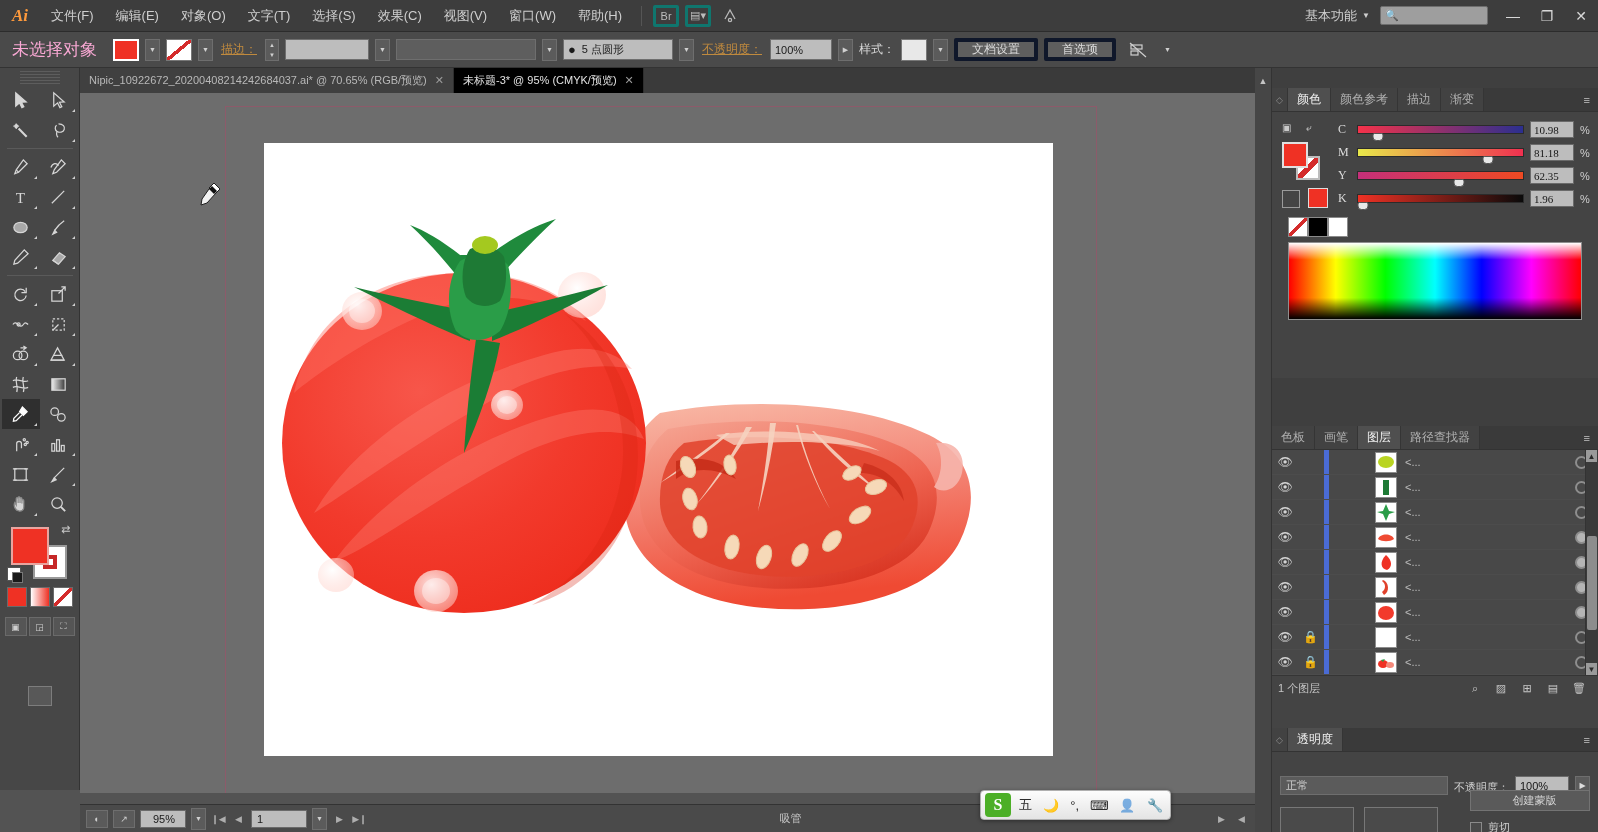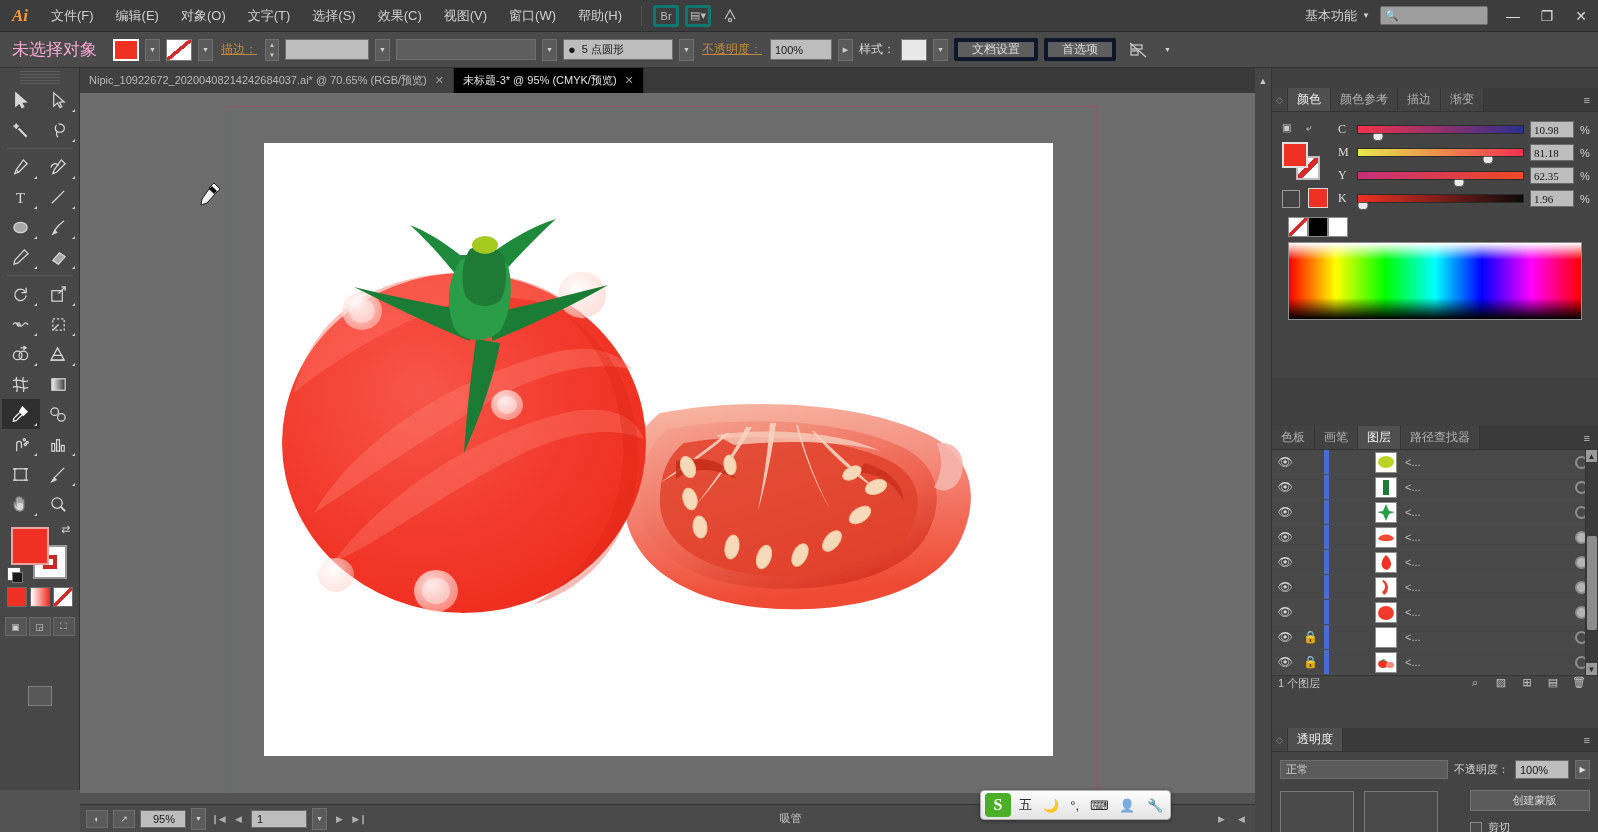--- a/index.html
+++ b/index.html
@@ -287,31 +287,31 @@
   #layers-thumbbar {
     position: absolute; right: 1px; top: 38%; width: 10px; height: 42%;
     background: #8d8d8d; border-radius: 2px;
   }
   .sc-arrow {
     position: absolute; right: 1px; width: 11px; height: 12px;
     display: flex; align-items: center; justify-content: center;
     color: #2a2a2a; font-size: 8px; background: #9a9a9a;
   }
   #layers-footer {
-    display: flex; align-items: flex-start; height: 25px;
+    display: flex; align-items: center; height: 25px;
     background: #444; border-top: 1px solid #353535; padding: 0 6px;
   }
   #lf-count { font-size: 11px; color: #c6c6c6; flex: 1; }
   .lf-icon { width: 26px; display: flex; align-items: center; justify-content: center;
     color: #c6c6c6; font-size: 11px; }
 
   
   #trans-panel { top: 660px; height: 172px; }
   #trans-body { padding: 8px; position: relative; }
-  #tr-top { display: flex; align-items: center; gap: 6px; }
+  #tr-top { display: flex; align-items: flex-end; gap: 6px; margin-top: 16px; }
   #tr-blend {
     flex: 1; height: 19px; background: #5b5b5b; border: 1px solid #6e6e6e;
     font-size: 11px; color: #cfcfcf; display: flex; align-items: center; padding: 0 5px;
   }
   #tr-oplabel { font-size: 11px; color: #cfcfcf; white-space: nowrap; }
   #tr-opval {
     width: 54px; height: 19px; background: #bdbdbd; border: 1px solid #6a6a6a;
     font-size: 11px; color: #161616; display: flex; align-items: center; padding-left: 4px;
   }
   #tr-oparrow { width: 15px; height: 19px; background: #5b5b5b; border: 1px solid #6e6e6e;

